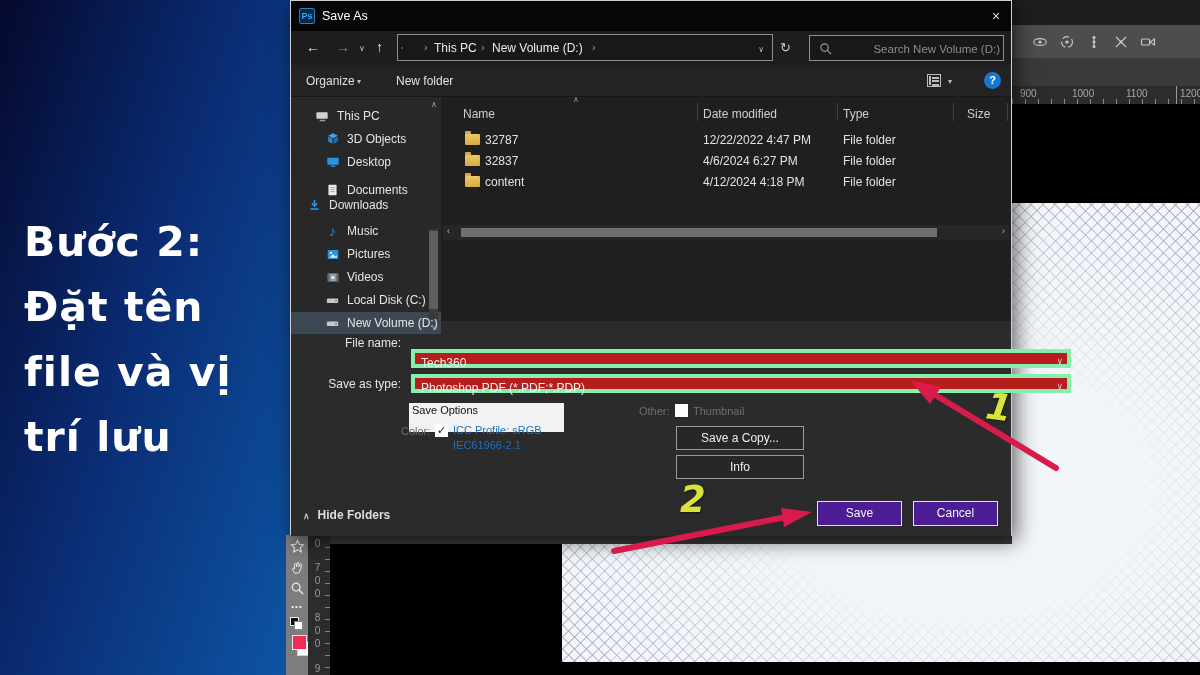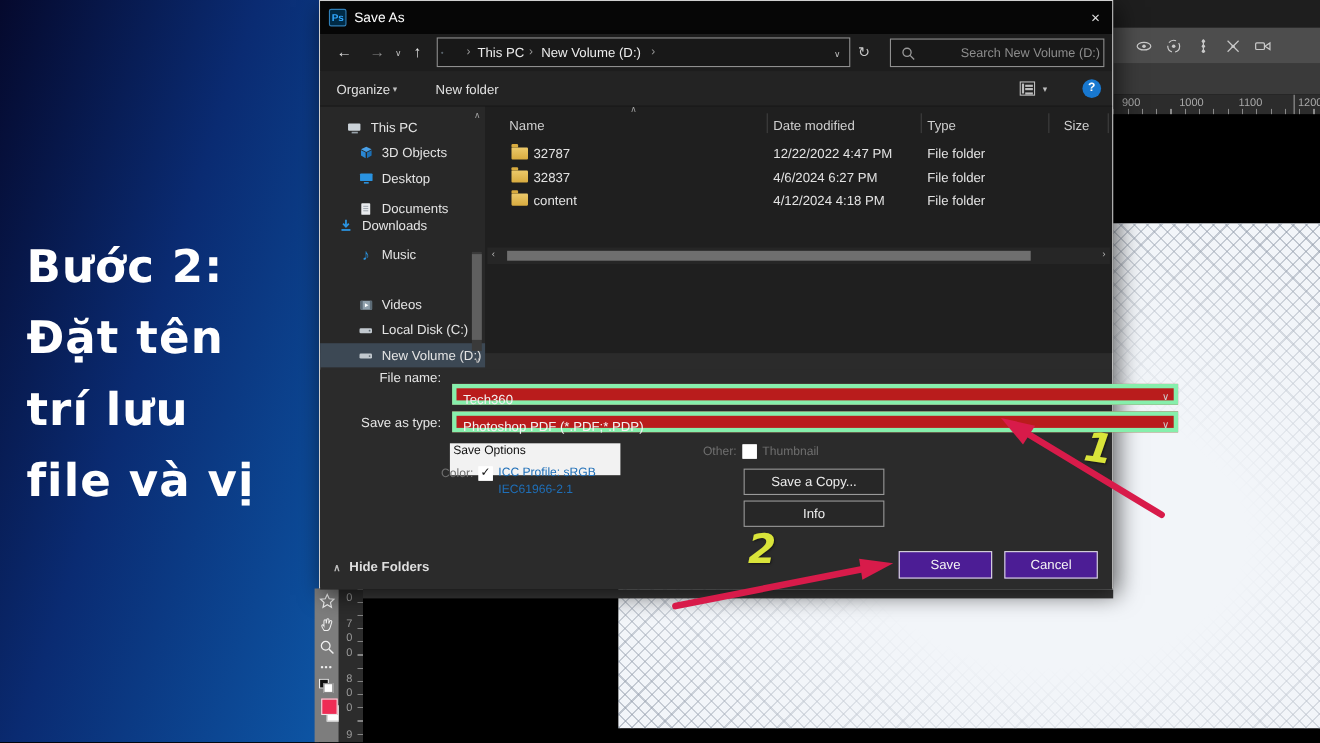--- a/index.html
+++ b/index.html
@@ -197,22 +197,22 @@
     <span class="vnum" style="top:3px">0</span>
     <span class="vnum" style="top:27px">700</span>
     <span class="vnum" style="top:77px">800</span>
     <span class="vnum" style="top:128px">9</span>
   </div>
 
   <div class="abs" id="blue-panel">
     <div class="abs" id="step-text">
       <div>Bước 2:</div>
       <div>Đặt tên</div>
+      <div>file và vị</div>
       <div>trí lưu</div>
-      <div>file và vị</div>
     </div>
   </div>
 
   <div class="abs" id="dialog">
 
     <div class="abs" id="titlebar">
       <div class="abs" id="ps-appicon">Ps</div>
       <div class="abs" id="dlg-title">Save As</div>
       <div class="abs" id="dlg-close">×</div>
     </div>
@@ -308,20 +308,30 @@
                 <path d="M8 1.5v7.5M4.8 6l3.2 3.4L11.2 6" fill="none" stroke="#2a93e0" stroke-width="2"></path>
                 <rect x="3" y="12" width="10" height="2" fill="#2a93e0"></rect>
               </svg>
             </span>
           <span>Downloads</span>
         </div>
         <div class="side-item" style="top:123px;padding-left:34px">
           <span class="sicon" style="color:#2a93e0;font-size:14px;">♪</span>
           <span>Music</span>
         </div>
+        <div class="side-item" style="top:146px;padding-left:34px">
+          <span class="sicon">
+              <svg width="14" height="13" viewBox="0 0 16 16">
+                <rect x="1.5" y="2.5" width="13" height="11" rx="1" fill="#2a93e0"></rect>
+                <circle cx="5.3" cy="6" r="1.3" fill="#eaf4fc"></circle>
+                <polygon points="3.5,12 8,7.5 11,10.5 12.8,8.8 12.8,12" fill="#d8ebf9"></polygon>
+              </svg>
+            </span>
+          <span>Pictures</span>
+        </div>
         <div class="side-item" style="top:169px;padding-left:34px">
           <span class="sicon">
               <svg width="14" height="13" viewBox="0 0 16 16">
                 <rect x="1.5" y="3" width="13" height="10" rx="1" fill="#8fa0ac"></rect>
                 <rect x="1.5" y="3" width="2.5" height="10" fill="#5c6b76"></rect>
                 <rect x="12" y="3" width="2.5" height="10" fill="#5c6b76"></rect>
                 <polygon points="6.5,5.8 10.4,8 6.5,10.2" fill="#fff"></polygon>
               </svg>
             </span>
           <span>Videos</span>

